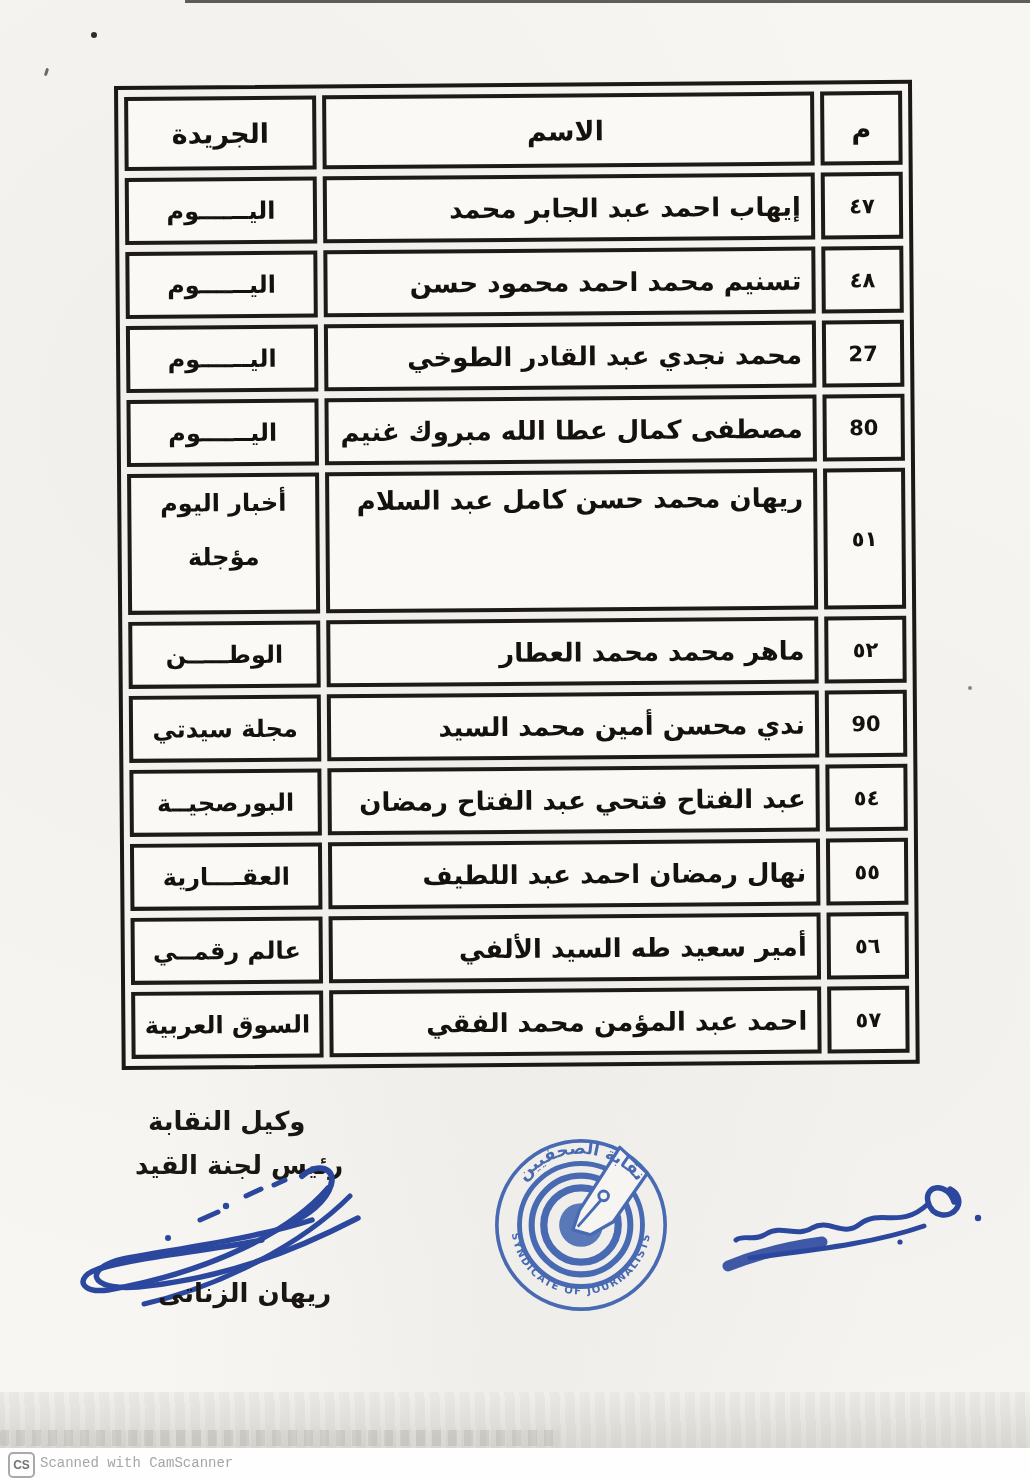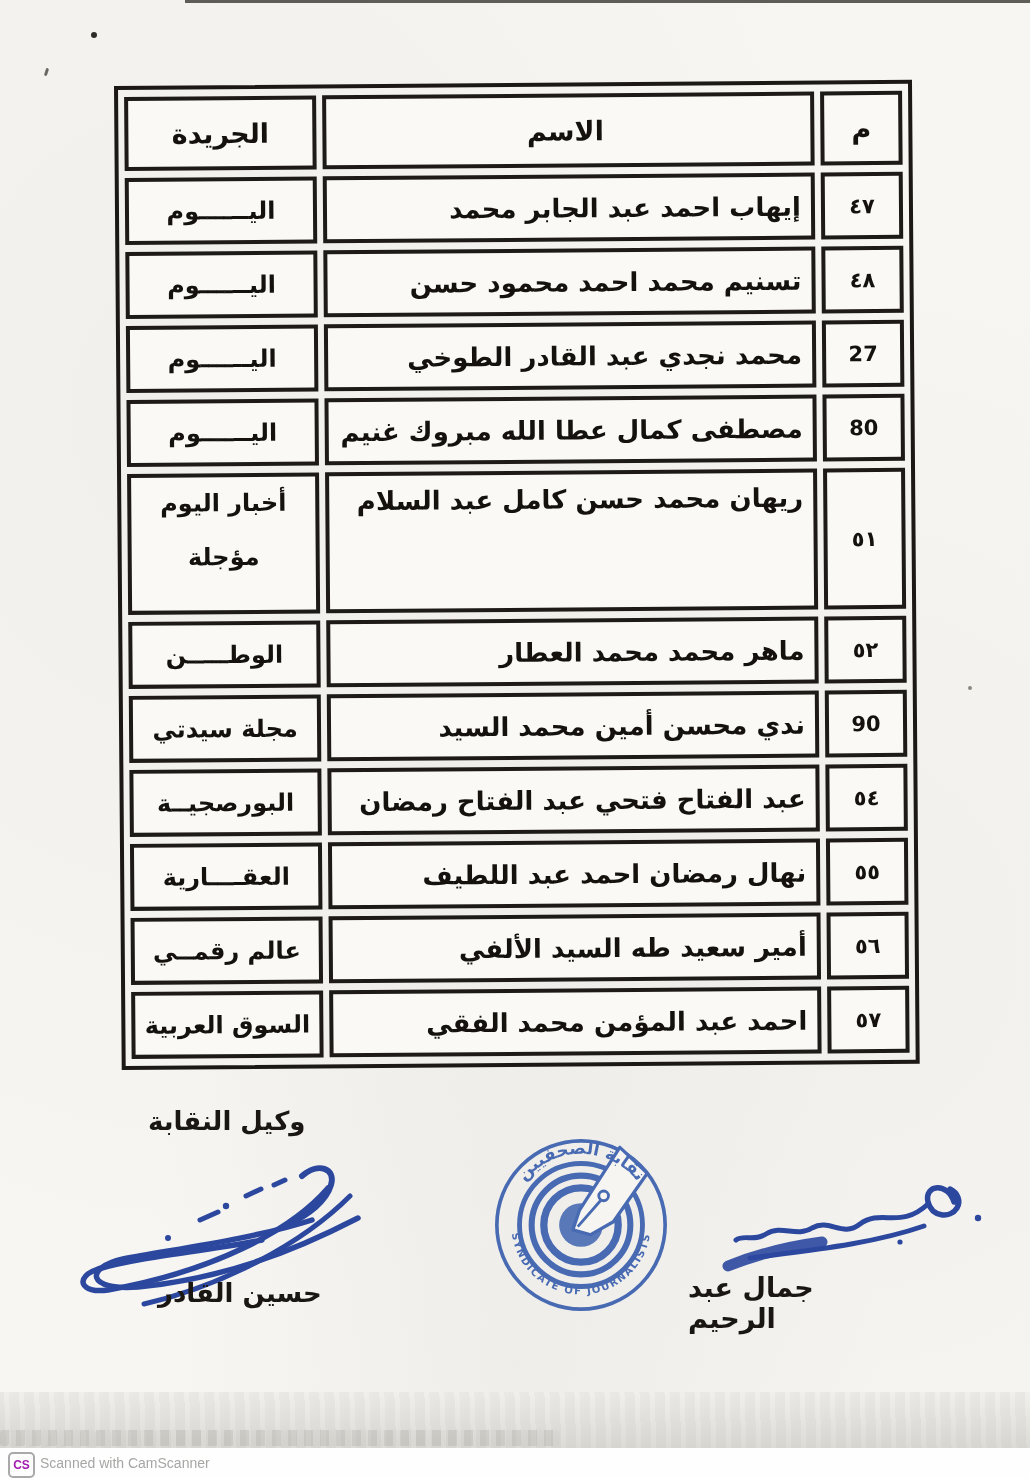--- a/index.html
+++ b/index.html
@@ -71,25 +71,25 @@
   .grain-smear{
     position:absolute;left:0;top:1430px;width:560px;height:16px;
     background:repeating-linear-gradient(92deg, rgba(110,108,102,.28) 0 9px, rgba(160,157,150,.12) 9px 16px);
     border-radius:3px;opacity:.55;
   }
   .scan-footer{position:absolute;left:0;top:1448px;width:1030px;height:30px;background:#fefefe;}
   .cs-badge{
     position:absolute;left:8px;top:1452px;width:23px;height:22px;
     border:2px solid #a9a9a9;border-radius:5px;background:#fdfdfd;
     display:flex;align-items:center;justify-content:center;
-    font-family:"Liberation Sans", sans-serif;font-weight:bold;font-size:12px;color:#a21caf;
+    font-family:"Liberation Sans", sans-serif;font-weight:bold;font-size:12px;color:#737373;
   }
   .cs-text{
     position:absolute;left:40px;top:1455px;
-    font-family:Liberation Sans, sans-serif;font-size:14px;color:#a6a6a4;
+    font-family:Liberation Mono, monospace;font-size:14px;color:#a6a6a4;
   }
 </style>
 </head>
 <body>
 
 <div class="page">
 
   <div class="top-edge-line"></div>
   <div class="speck-1"></div>
   <div class="speck-2"></div>
@@ -179,34 +179,35 @@
           <td class="col-num">٥٧</td>
           <td class="col-name">احمد عبد المؤمن محمد الفقي</td>
           <td class="col-paper">
             <div>السوق العربية</div>
           </td>
         </tr>
       </tbody>
   </table>
 
   <div class="sig-title lt1">وكيل النقابة</div>
+  <div class="sig-title lt2">رئيس لجنة القيد</div>
   <svg class="sig-svg sig-left ink" viewBox="0 0 340 160">
     <g fill="none" stroke="currentColor" stroke-linecap="round" stroke-linejoin="round">
       <path stroke-width="6" d="M 252,16 C 268,2 286,8 281,25 C 276,42 258,54 240,64"></path>
       <path stroke-width="5.5" d="M 278,28 C 240,72 160,112 58,130 C 30,134 24,117 48,109 C 92,96 152,92 212,80"></path>
       <path stroke-width="5.5" d="M 262,60 C 200,80 118,90 73,99 C 34,108 37,131 88,127 C 172,119 242,92 308,58"></path>
       <path stroke-width="5" d="M 300,36 C 252,84 172,126 94,144"></path>
       <path stroke-width="5" d="M 196,36 l 15,-7"></path>
       <path stroke-width="5" d="M 224,25 l 11,-5"></path>
       <path stroke-width="5" d="M 150,60 l 18,-8"></path>
       <circle cx="176" cy="46" r="3.2" fill="currentColor" stroke="none"></circle>
       <circle cx="118" cy="78" r="3" fill="currentColor" stroke="none"></circle>
     </g>
   </svg>
-  <div class="sig-title ln">حسين القادر</div>
+  <div class="sig-title ln">ريهان الزناتى</div>
 
   <svg class="stamp-svg" viewBox="0 0 220 220">
     <defs>
       <path id="arcTop" d="M 22,110 A 88,88 0 0 1 198,110"></path>
       <path id="arcBottom" d="M 24,110 A 86,86 0 0 0 196,110"></path>
     </defs>
     <g stroke="currentColor" fill="none">
       <circle cx="110" cy="110" r="104" stroke-width="4.5"></circle>
       <circle cx="110" cy="110" r="76" stroke-width="6"></circle>
       <circle cx="110" cy="110" r="61" stroke-width="7.5"></circle>
@@ -229,21 +230,20 @@
   <svg class="sig-svg sig-right ink" viewBox="0 0 300 110">
     <g fill="none" stroke="currentColor" stroke-linecap="round" stroke-linejoin="round">
       <path stroke-width="5.5" d="M 262,30 C 256,10 232,12 236,30 C 240,45 258,47 265,36 C 269,29 266,21 258,17"></path>
       <path stroke-width="5" d="M 236,32 C 208,58 190,36 168,52 C 150,66 138,46 120,56 C 104,66 90,52 74,62 C 62,70 52,62 44,68"></path>
       <path stroke-width="5" d="M 232,54 C 180,72 120,78 58,86"></path>
       <path stroke-width="11" opacity=".9" d="M 36,94 C 66,82 100,74 130,70"></path>
       <circle cx="286" cy="46" r="3.2" fill="currentColor" stroke="none"></circle>
       <circle cx="208" cy="70" r="2.6" fill="currentColor" stroke="none"></circle>
     </g>
   </svg>
-  <div class="sig-title rn">جمال عبد الرحيم</div>
 
   <div class="grain-band"></div>
   <div class="grain-smear"></div>
   <div class="scan-footer"></div>
   <div class="cs-badge">CS</div>
   <div class="cs-text">Scanned with CamScanner</div>
 
 </div>
 
 </body></html>

